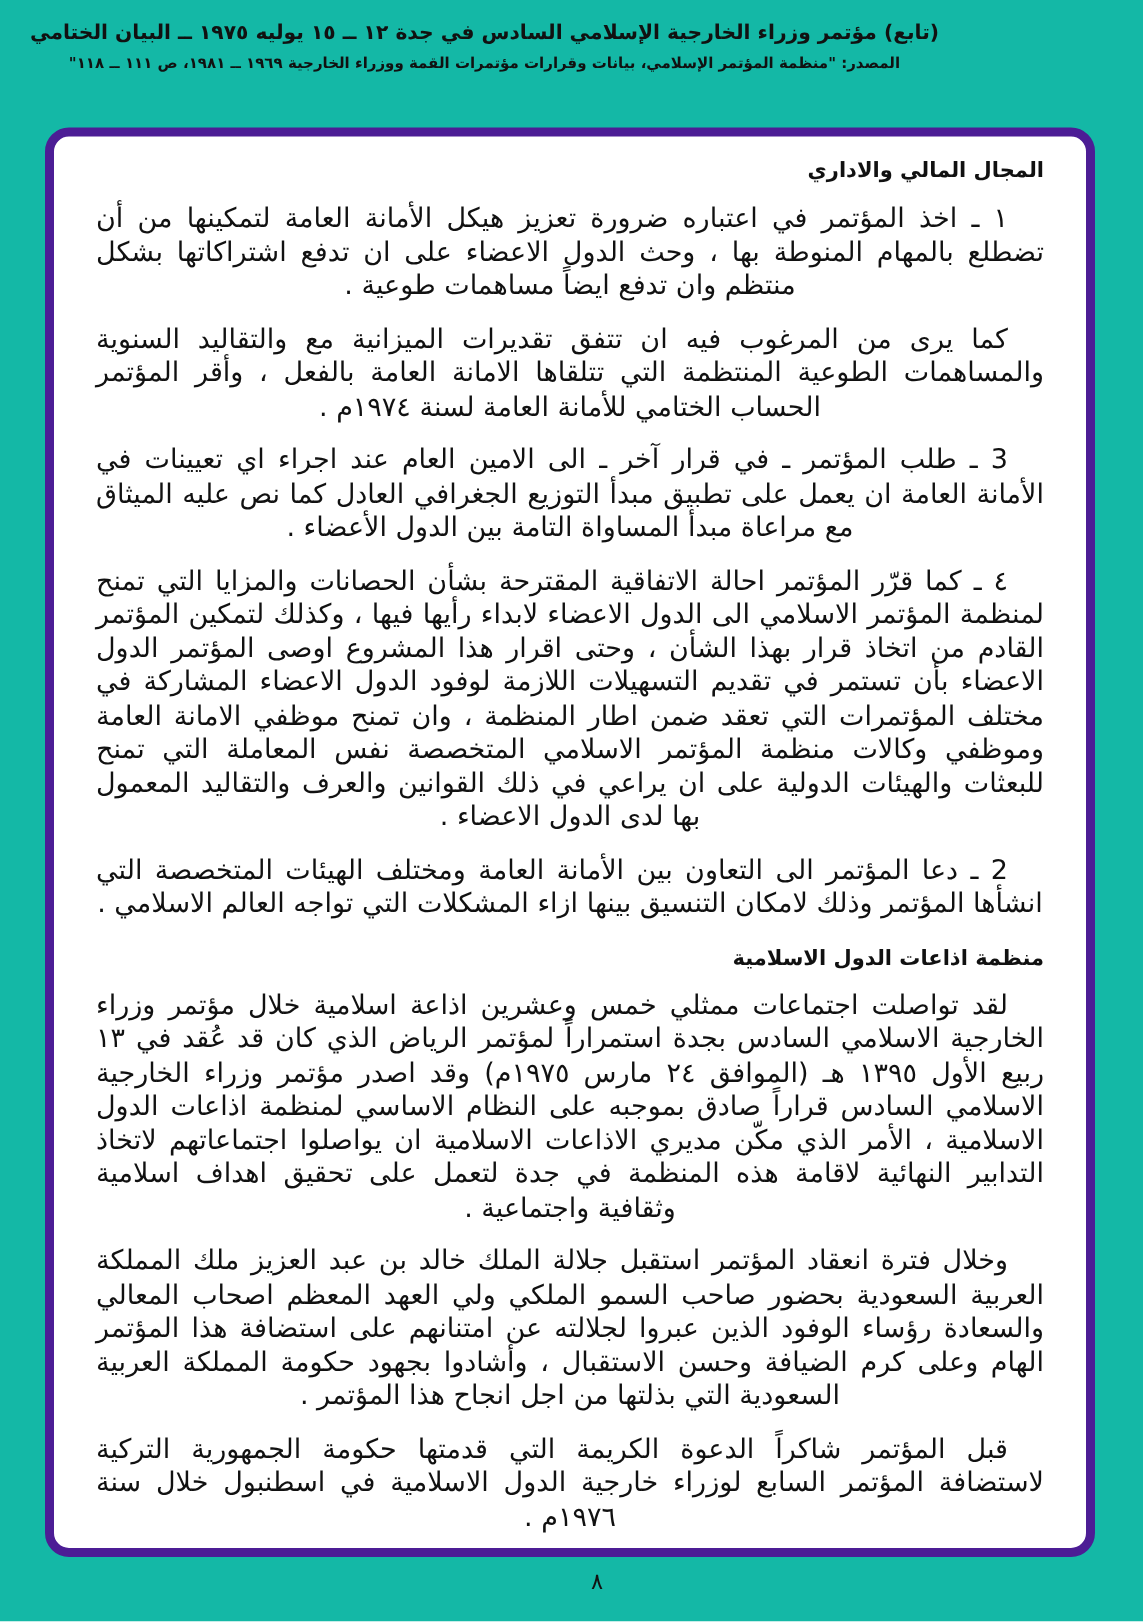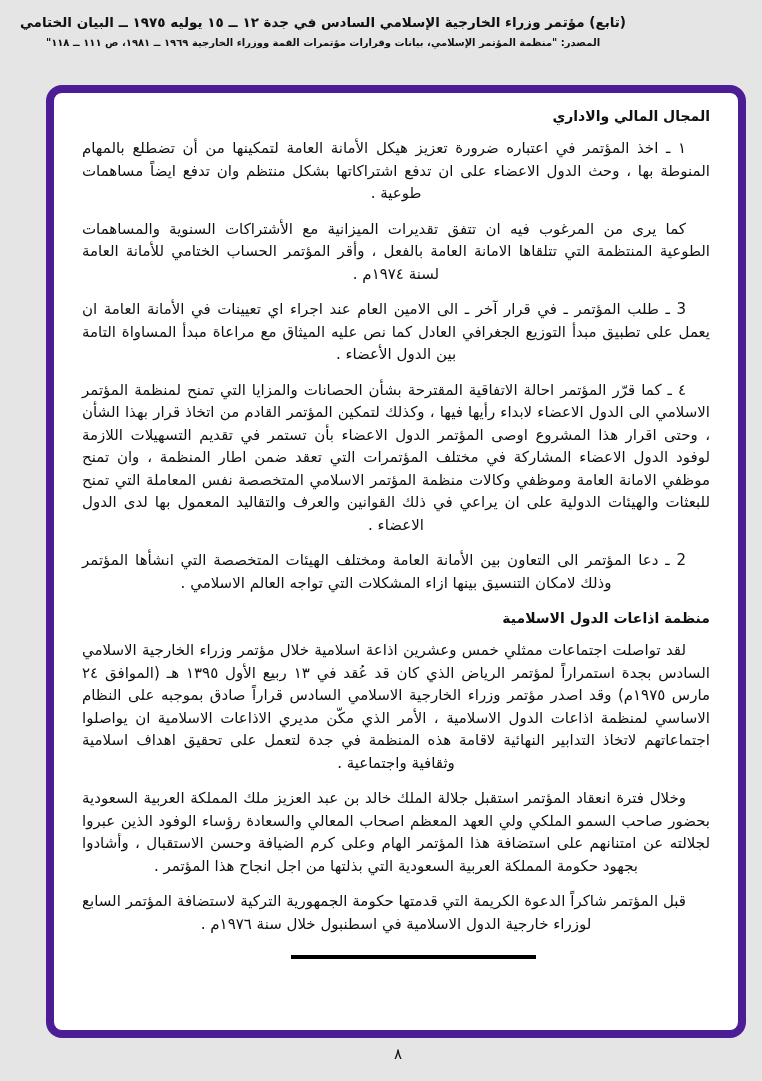--- a/index.html
+++ b/index.html
@@ -9,21 +9,21 @@
     width: 762px;
     height: 1081px;
     overflow: hidden;
     font-family: "DejaVu Sans", sans-serif;
     color: #111111;
   }
   .page {
     position: relative;
     width: 762px;
     height: 1081px;
-    background: #e5e5e5;
+    background: #14b8a6;
   }
   
   .page-header {
     position: absolute;
     top: 14px;
     left: 0;
     width: 762px;
     text-align: center;
     direction: rtl;
     
@@ -38,45 +38,45 @@
   }
   .page-header .source {
     margin-top: 7px;
     font-size: 10px;
     font-weight: bold;
     white-space: nowrap;
   }
   
   .frame {
     position: absolute;
-    left: 46px;
+    left: 30px;
     top: 85px;
     width: 700px;
     height: 953px;
     box-sizing: border-box;
-    border: 8px solid #4c1d95;
+    border: 6px solid #4c1d95;
     border-radius: 16px;
     padding: 12px 28px 0 28px;
     direction: rtl;
     overflow: hidden;
     background: #ffffff;
   }
   .frame h2 {
     margin: 0 0 10px 0;
     font-size: 14px;
     font-weight: bold;
     text-align: right;
     text-align-last: right;
     line-height: 22px;
   }
   .frame h2.second {
   }
   .frame p {
     margin: 0 0 13px 0;
-    font-size: 15px;
+    font-size: 18px;
     line-height: 22.5px;
     text-align: justify;
     text-align-last: center; 
     text-indent: 24px;       
   }
   .closing-rule {
     width: 245px;
     height: 4px;
     background: #000000;
     margin: 20px auto 0 auto;
@@ -106,21 +106,21 @@
   <header class="page-header">
     <div class="title">(تابع) مؤتمر وزراء الخارجية الإسلامي السادس في جدة ١٢ ــ ١٥ يوليه ١٩٧٥ ــ البيان الختامي</div>
     <div class="source">المصدر: "منظمة المؤتمر الإسلامي، بيانات وقرارات مؤتمرات القمة ووزراء الخارجية ١٩٦٩ ــ ١٩٨١، ص ١١١ ــ ١١٨"</div>
   </header>
 
   <main class="frame">
 
     <h2>المجال المالي والاداري</h2>
 
     <p>١ ـ اخذ المؤتمر في اعتباره ضرورة تعزيز هيكل الأمانة العامة لتمكينها من أن تضطلع بالمهام المنوطة بها ، وحث الدول الاعضاء على ان تدفع اشتراكاتها بشكل منتظم وان تدفع ايضاً مساهمات طوعية .</p>
-    <p>كما يرى من المرغوب فيه ان تتفق تقديرات الميزانية مع الأشتراكات السنوية والمساهمات الطوعية المنتظمة التي تتلقاها الامانة العامة بالفعل ، وأقر المؤتمر الحساب الختامي للأمانة العامة لسنة ١٩٧٤م .</p>
+    <p>كما يرى من المرغوب فيه ان تتفق تقديرات الميزانية مع والتقاليد السنوية والمساهمات الطوعية المنتظمة التي تتلقاها الامانة العامة بالفعل ، وأقر المؤتمر الحساب الختامي للأمانة العامة لسنة ١٩٧٤م .</p>
     <p>3 ـ طلب المؤتمر ـ في قرار آخر ـ الى الامين العام عند اجراء اي تعيينات في الأمانة العامة ان يعمل على تطبيق مبدأ التوزيع الجغرافي العادل كما نص عليه الميثاق مع مراعاة مبدأ المساواة التامة بين الدول الأعضاء .</p>
     <p>٤ ـ كما قرّر المؤتمر احالة الاتفاقية المقترحة بشأن الحصانات والمزايا التي تمنح لمنظمة المؤتمر الاسلامي الى الدول الاعضاء لابداء رأيها فيها ، وكذلك لتمكين المؤتمر القادم من اتخاذ قرار بهذا الشأن ، وحتى اقرار هذا المشروع اوصى المؤتمر الدول الاعضاء بأن تستمر في تقديم التسهيلات اللازمة لوفود الدول الاعضاء المشاركة في مختلف المؤتمرات التي تعقد ضمن اطار المنظمة ، وان تمنح موظفي الامانة العامة وموظفي وكالات منظمة المؤتمر الاسلامي المتخصصة نفس المعاملة التي تمنح للبعثات والهيئات الدولية على ان يراعي في ذلك القوانين والعرف والتقاليد المعمول بها لدى الدول الاعضاء .</p>
     <p>2 ـ دعا المؤتمر الى التعاون بين الأمانة العامة ومختلف الهيئات المتخصصة التي انشأها المؤتمر وذلك لامكان التنسيق بينها ازاء المشكلات التي تواجه العالم الاسلامي .</p>
 
     <h2 class="second">منظمة اذاعات الدول الاسلامية</h2>
 
     <p>لقد تواصلت اجتماعات ممثلي خمس وعشرين اذاعة اسلامية خلال مؤتمر وزراء الخارجية الاسلامي السادس بجدة استمراراً لمؤتمر الرياض الذي كان قد عُقد في ١٣ ربيع الأول ١٣٩٥ هـ (الموافق ٢٤ مارس ١٩٧٥م) وقد اصدر مؤتمر وزراء الخارجية الاسلامي السادس قراراً صادق بموجبه على النظام الاساسي لمنظمة اذاعات الدول الاسلامية ، الأمر الذي مكّن مديري الاذاعات الاسلامية ان يواصلوا اجتماعاتهم لاتخاذ التدابير النهائية لاقامة هذه المنظمة في جدة لتعمل على تحقيق اهداف اسلامية وثقافية واجتماعية .</p>
     <p>وخلال فترة انعقاد المؤتمر استقبل جلالة الملك خالد بن عبد العزيز ملك المملكة العربية السعودية بحضور صاحب السمو الملكي ولي العهد المعظم اصحاب المعالي والسعادة رؤساء الوفود الذين عبروا لجلالته عن امتنانهم على استضافة هذا المؤتمر الهام وعلى كرم الضيافة وحسن الاستقبال ، وأشادوا بجهود حكومة المملكة العربية السعودية التي بذلتها من اجل انجاح هذا المؤتمر .</p>
     <p>قبل المؤتمر شاكراً الدعوة الكريمة التي قدمتها حكومة الجمهورية التركية لاستضافة المؤتمر السابع لوزراء خارجية الدول الاسلامية في اسطنبول خلال سنة ١٩٧٦م .</p>
 

